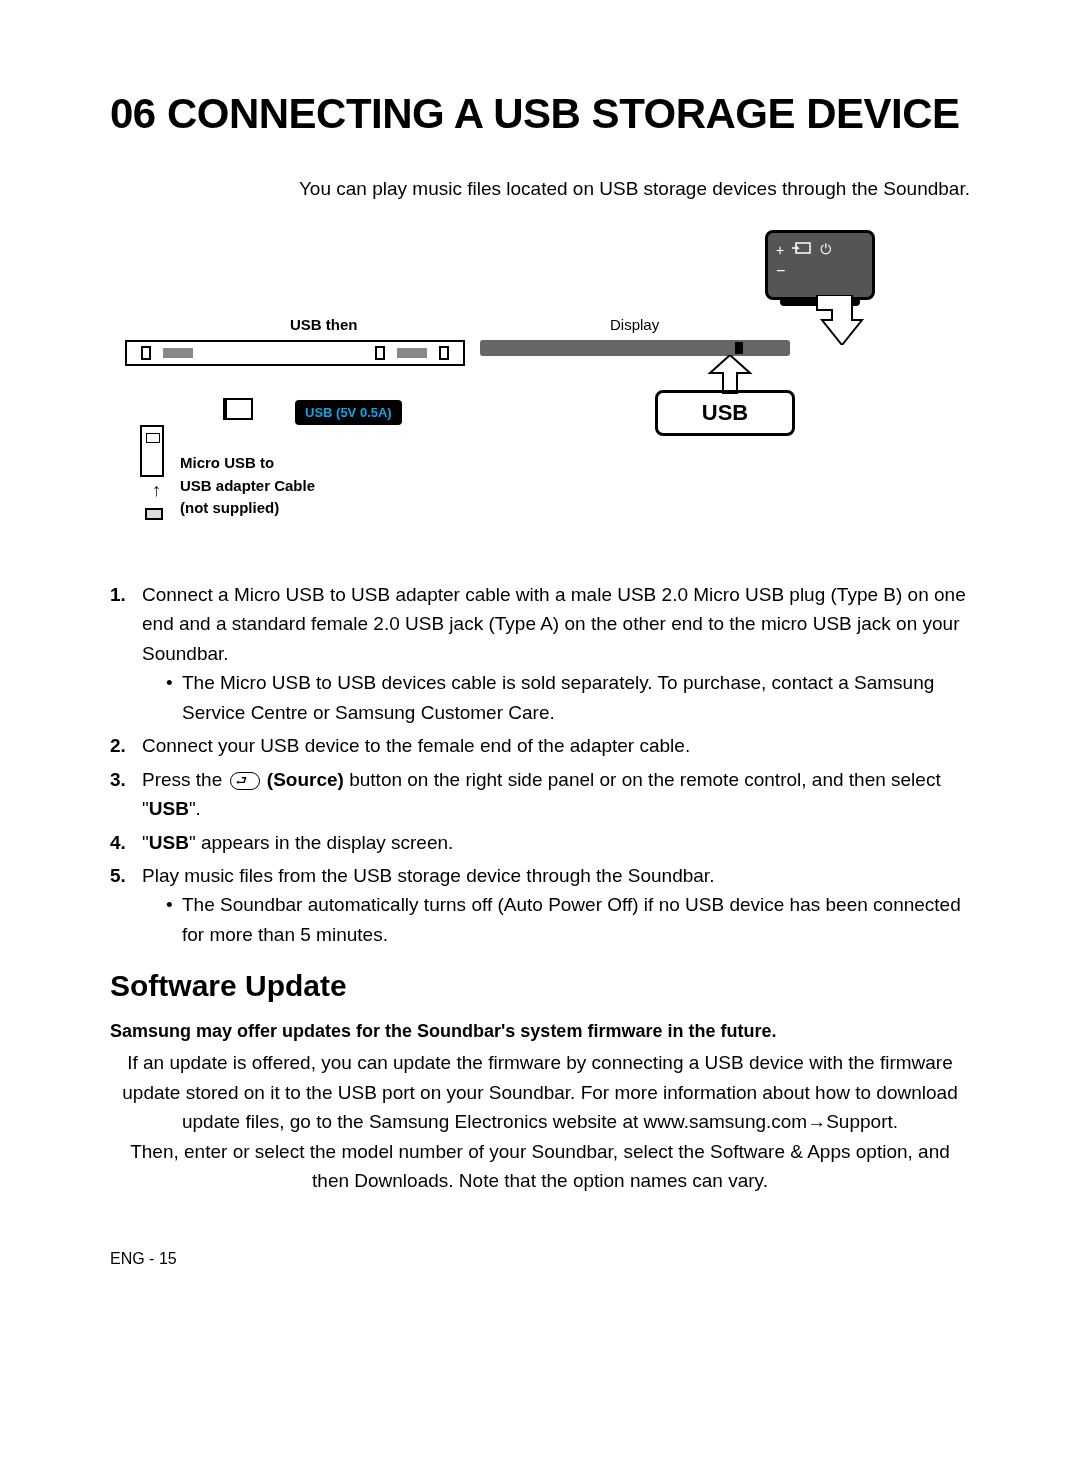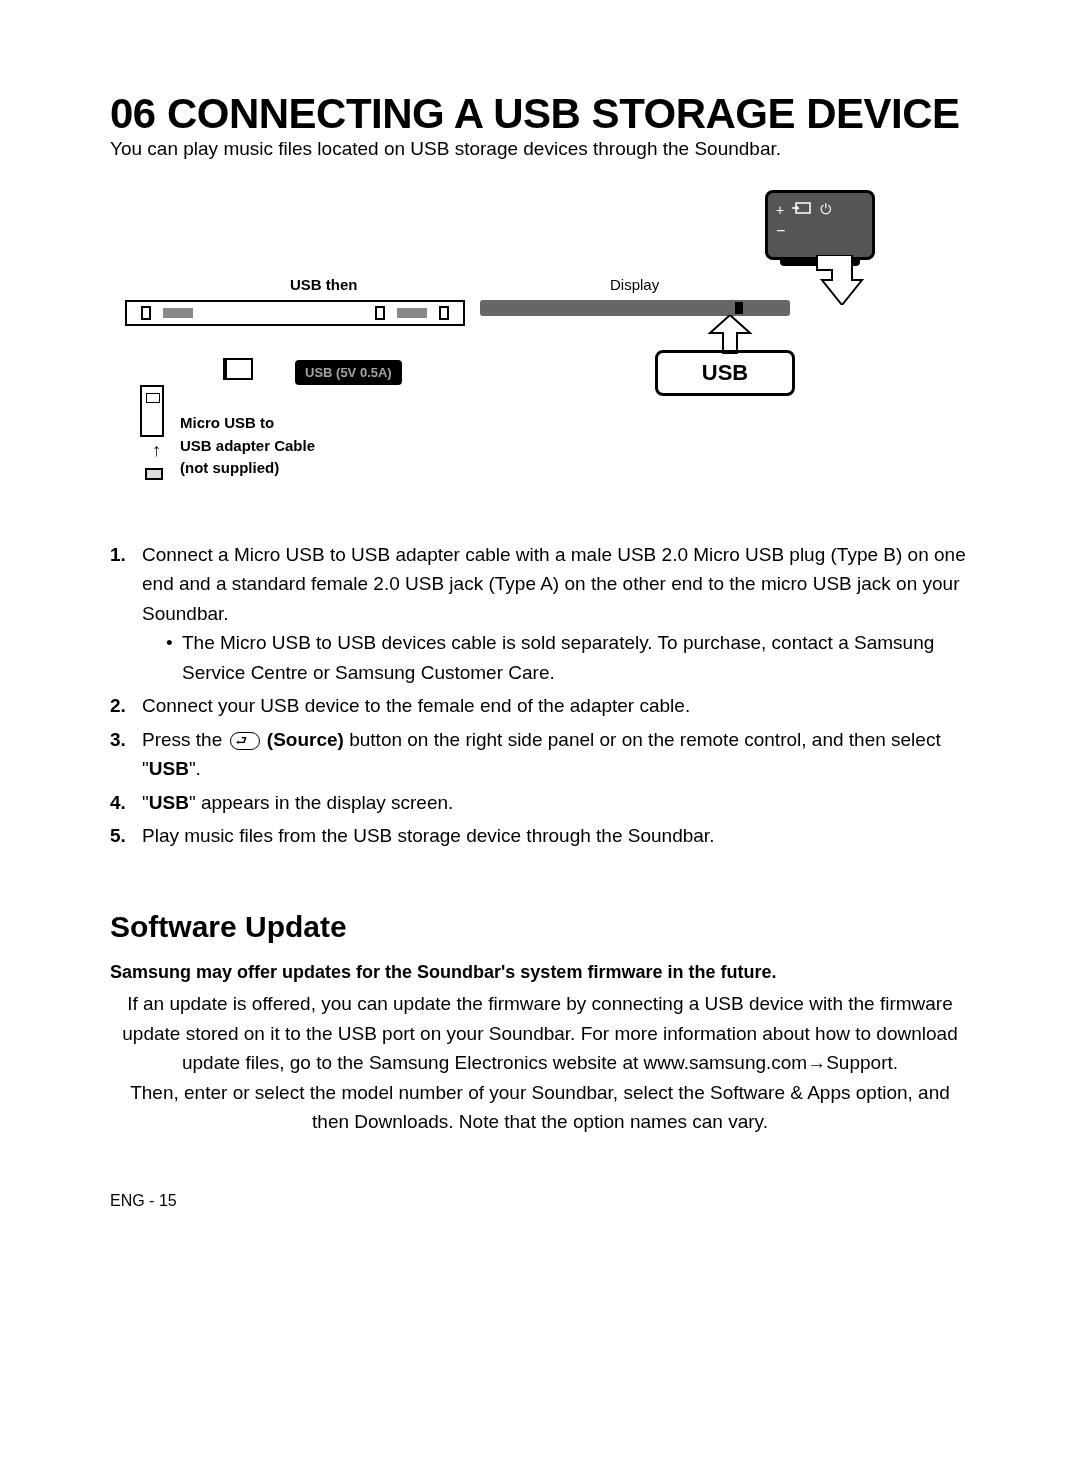--- a/index.html
+++ b/index.html
@@ -10,25 +10,27 @@
     body {
       font-family: Arial, Helvetica, sans-serif;
       background: #fff;
       padding: 90px 110px 60px 110px;
       width: 1080px;
       color: #000;
     }
     h1 {
       font-size: 42px;
       font-weight: 700;
+      margin-bottom: 40px;
       letter-spacing: -0.5px;
     }
     .intro {
       font-size: 19px;
       margin-bottom: 30px;
+      text-align: right;
     }
     .diagram-area {
       position: relative;
       width: 100%;
       height: 330px;
       margin-bottom: 20px;
     }
     
     .usb-port-label {
       position: absolute;
@@ -64,21 +66,21 @@
     .sb-block {
       width: 30px;
       height: 10px;
       background: #888;
     }
     .usb-label-box {
       position: absolute;
       left: 185px;
       top: 170px;
       background: #000;
-      color: #a3a3a3;
+      color: #0ea5e9;
       font-size: 13px;
       font-weight: 700;
       padding: 5px 10px;
       border-radius: 4px;
     }
     .connector-shape {
       position: absolute;
       left: 113px;
       top: 168px;
       width: 30px;
@@ -247,21 +249,21 @@
     .source-icon::after {
       content: "⮐";
       position: absolute;
       left: 5px;
       top: -2px;
       font-size: 13px;
     }
     h2 {
       font-size: 30px;
       font-weight: 700;
-      margin-top: 60px;
+      margin-top: 20px;
       margin-bottom: 18px;
     }
     .sw-note {
       font-size: 18px;
       font-weight: 700;
       margin-bottom: 6px;
     }
     .sw-para {
       font-size: 19px;
       line-height: 1.55;
@@ -336,20 +338,23 @@
   </li>
   <li>Connect your USB device to the female end of the adapter cable.</li>
   <li>
     <span>Press the </span><span class="source-icon"></span><strong> (Source)</strong><span> button on the right side panel or on the remote control, and then select "</span><strong>USB</strong><span>".</span>
   </li>
   <li>
     <span>"</span><strong>USB</strong><span>" appears in the display screen.</span>
   </li>
   <li>
     <span>Play music files from the USB storage device through the Soundbar.</span>
+    <ul class="sub">
+      <li>The Soundbar automatically turns off (Auto Power Off) if no USB device has been connected for more than 5 minutes.</li>
+    </ul>
   </li>
 </ol>
 
 <h2>Software Update</h2>
 <p class="sw-note">Samsung may offer updates for the Soundbar's system firmware in the future.</p>
 <p class="sw-para">If an update is offered, you can update the firmware by connecting a USB device with the firmware update stored on it to the USB port on your Soundbar. For more information about how to download update files, go to the Samsung Electronics website at www.samsung.com→Support.</p>
 <p class="sw-para">Then, enter or select the model number of your Soundbar, select the Software &amp; Apps option, and then Downloads. Note that the option names can vary.</p>
 
 <div class="footer">ENG - 15</div>
 

